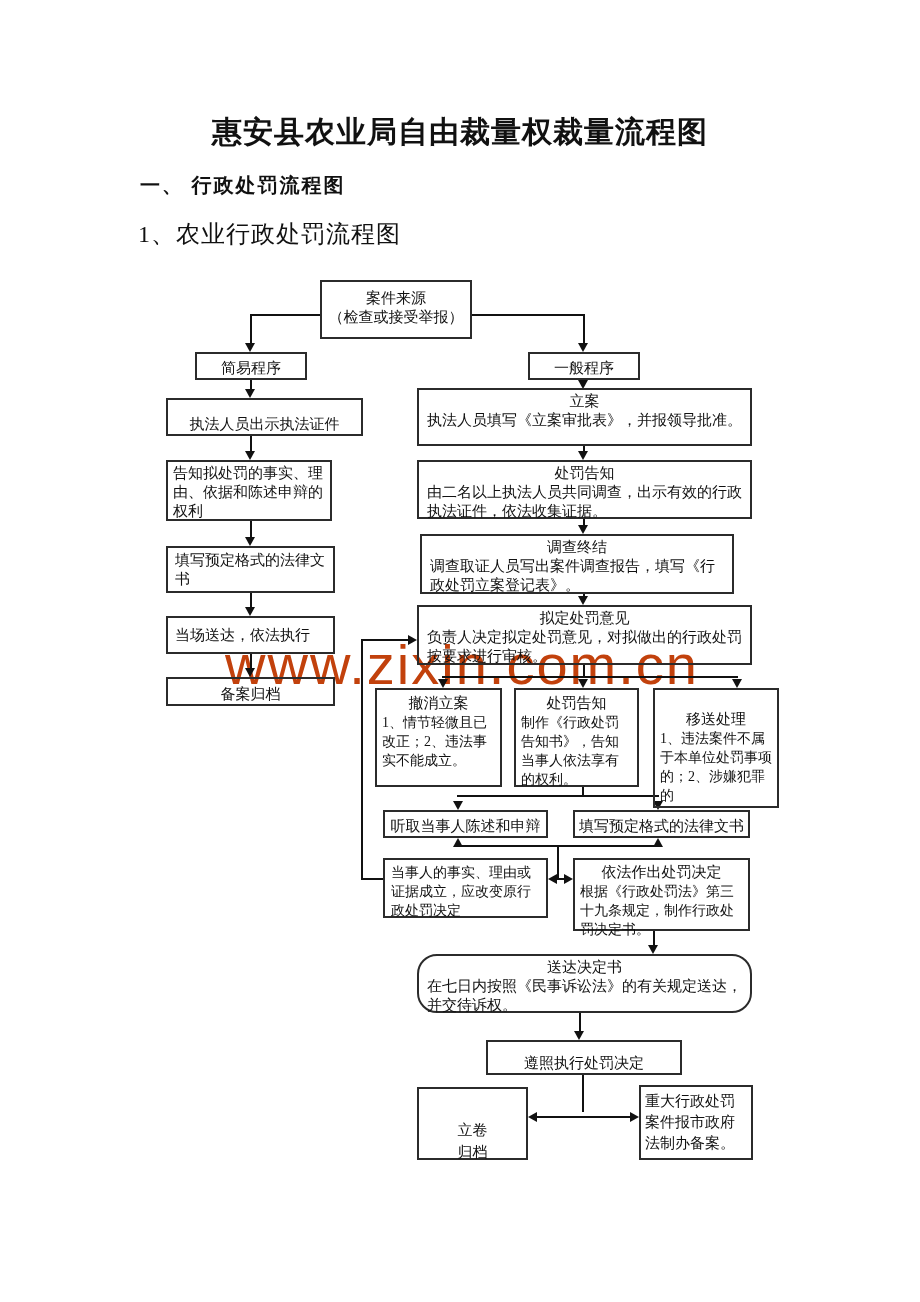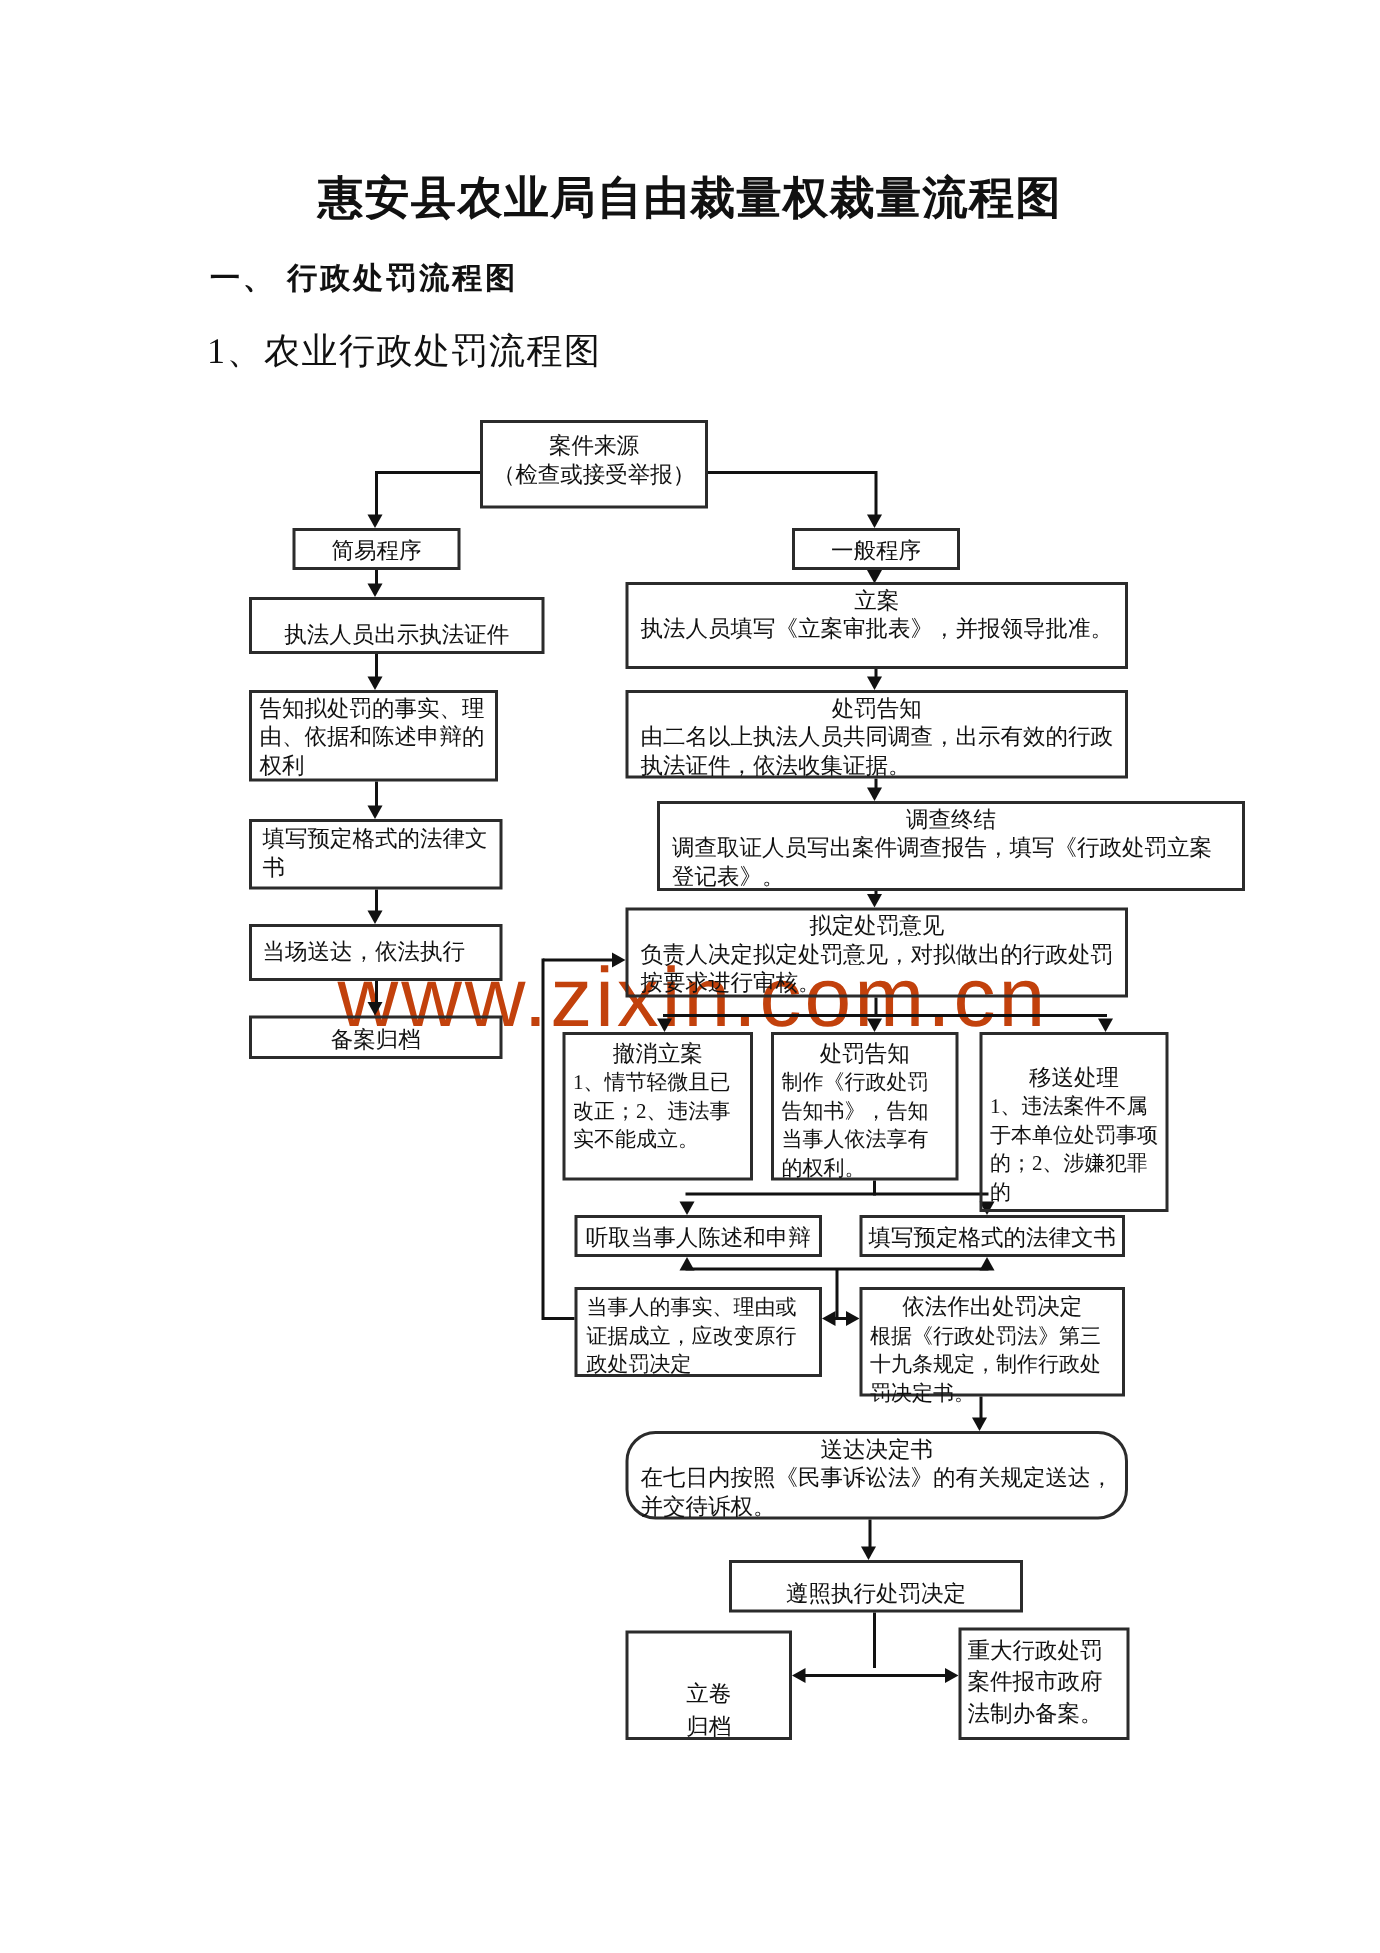--- a/index.html
+++ b/index.html
@@ -73,21 +73,21 @@
   <div class="node pad" style="left:417px;top:388px;width:335px;height:58px;">
     <div class="nt">立案</div>
     <div class="nb">执法人员填写《立案审批表》，并报领导批准。</div>
   </div>
 
   <div class="node pad" style="left:417px;top:460px;width:335px;height:59px;">
     <div class="nt">处罚告知</div>
     <div class="nb">由二名以上执法人员共同调查，出示有效的行政执法证件，依法收集证据。</div>
   </div>
 
-  <div class="node pad" style="left:438px;top:534px;width:392px;height:60px;">
+  <div class="node pad" style="left:420px;top:534px;width:314px;height:60px;">
     <div class="nt">调查终结</div>
     <div class="nb">调查取证人员写出案件调查报告，填写《行政处罚立案登记表》。</div>
   </div>
 
   <div class="node pad" style="left:417px;top:605px;width:335px;height:60px;">
     <div class="nt">拟定处罚意见</div>
     <div class="nb">负责人决定拟定处罚意见，对拟做出的行政处罚按要求进行审核。</div>
   </div>
 
   <div class="node sm" style="left:375px;top:688px;width:127px;height:99px;padding:4px 5px;">

